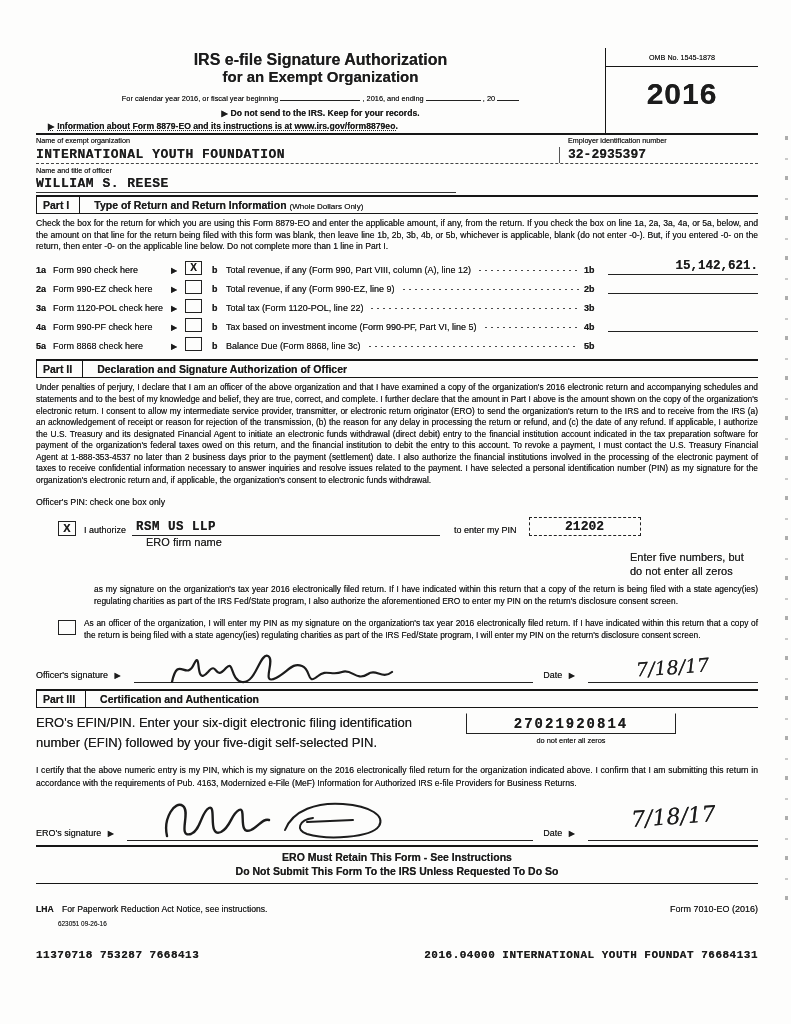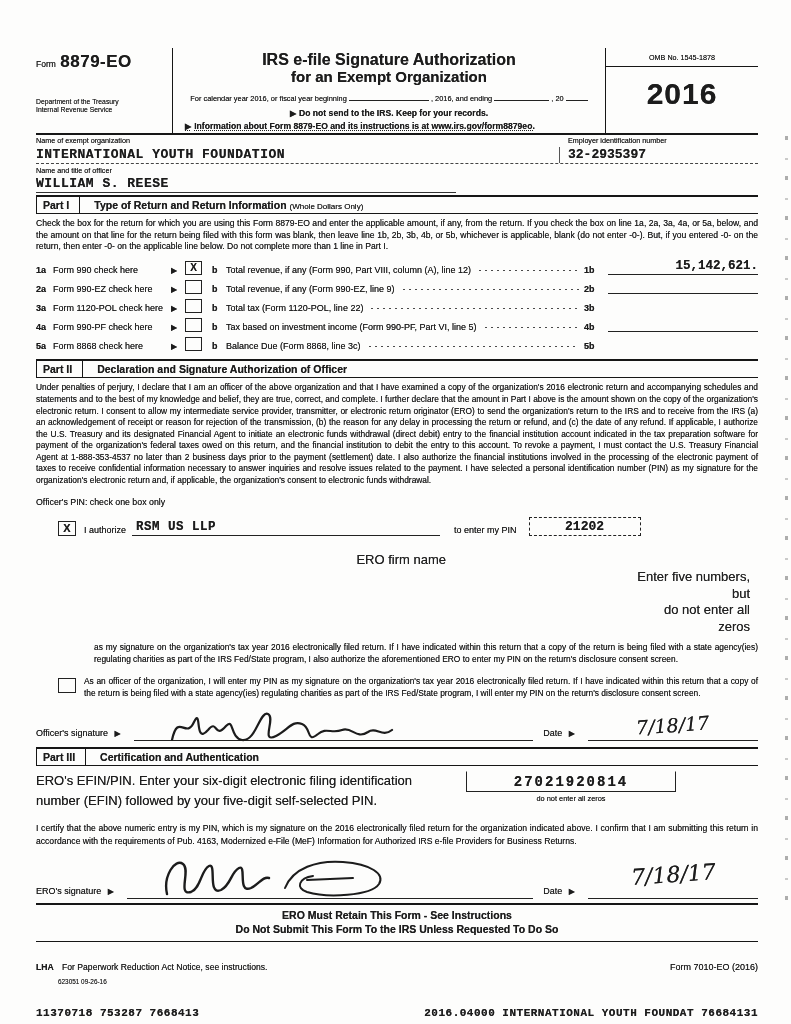--- a/index.html
+++ b/index.html
@@ -61,24 +61,24 @@
   .dots{flex:1;margin:0 5px 2px 6px;height:6px;background-image:radial-gradient(circle,#4a4a4a .9px,transparent 1.05px);background-size:6px 5px;background-repeat:repeat-x;background-position:0 100%;}
   .p1ref{width:24px;font-weight:bold;}
   .p1amt{width:150px;border-bottom:1.3px solid #222;text-align:right;font-size:12.5px;height:15px;}
 
   
   .decl{font-size:8.4px;line-height:1.38;margin:4px 0 10px;text-align:justify;}
   .pinhdr{font-size:8.8px;margin:8px 0 10px;}
   .authrow{display:flex;align-items:flex-end;margin-left:22px;font-size:9px;}
   .auth-cb{width:16px;height:13px;border:1.7px solid #222;text-align:center;font-weight:bold;font-size:11px;line-height:12px;margin-right:8px;flex:none;}
   .firm{border-bottom:1.2px solid #222;width:300px;font-size:12.5px;letter-spacing:.5px;padding:0 4px 1px;}
-  .firmnote{font-size:13px;text-align:right;width:300px;margin-left:110px;margin-top:16px;color:#222;}
+  .firmnote{font-size:11px;text-align:left;width:300px;margin-left:110px;margin-top:0;color:#222;}
   .toenter{padding:0 8px 1px 14px;white-space:nowrap;}
   .pinbox{border:1.8px dashed #222;width:110px;text-align:center;font-size:13px;padding:1px 0;margin-left:4px;}
-  .pinnote{font-size:13px;width:120px;margin-left:594px;margin-top:2px;line-height:1.3;color:#222;text-align:right;}
+  .pinnote{font-size:11px;width:120px;margin-left:594px;margin-top:2px;line-height:1.3;color:#222;}
   .cont{font-size:8.4px;line-height:1.4;margin:6px 0 10px 58px;text-align:justify;}
   .opt2{display:flex;margin-left:22px;font-size:8.4px;line-height:1.4;}
   .opt2 .auth-cb{margin-top:2px;}
   .opt2txt{flex:1;text-align:justify;}
   .sigrow{display:flex;align-items:flex-end;margin-top:8px;font-size:9px;height:34px;}
   .siglab{white-space:nowrap;padding-bottom:3px;}
   .sigline{flex:1;border-bottom:1.2px solid #222;position:relative;height:34px;margin:0 10px;}
   .sigline svg{position:absolute;bottom:-8px;left:30px;}
   .datelab{white-space:nowrap;padding-bottom:3px;}
   .dateline{width:170px;border-bottom:1.2px solid #222;position:relative;height:30px;margin-left:10px;text-align:center;}
@@ -110,28 +110,20 @@
 </style>
 </head>
 <body>
 
 <div class="page">
   <div class="edge-noise"></div>
 
   <div class="inner">
 
     <div class="hdr">
-      <div class="hdr-left">
-        <span class="formword">Form</span>
-        <span class="formnum">8879-EO</span>
-        <div class="dept">
-          <div>Department of the Treasury</div>
-          <div>Internal Revenue Service</div>
-        </div>
-      </div>
       <div class="hdr-center">
         <div class="title1">IRS e-file Signature Authorization</div>
         <div class="title2">for an Exempt Organization</div>
         <div class="fiscal">
           <span>For calendar year 2016, or fiscal year beginning</span>
           <span class="blank" style="width:80px"></span>
           <span>, 2016, and ending</span>
           <span class="blank" style="width:55px"></span>
           <span>, 20</span>
           <span class="blank" style="width:22px"></span>

